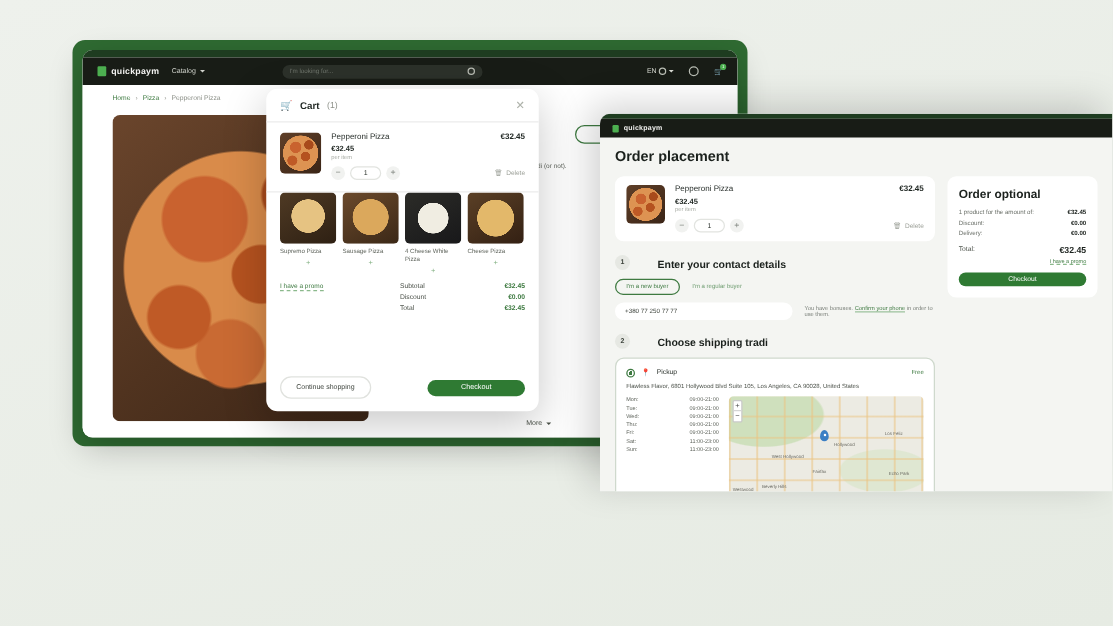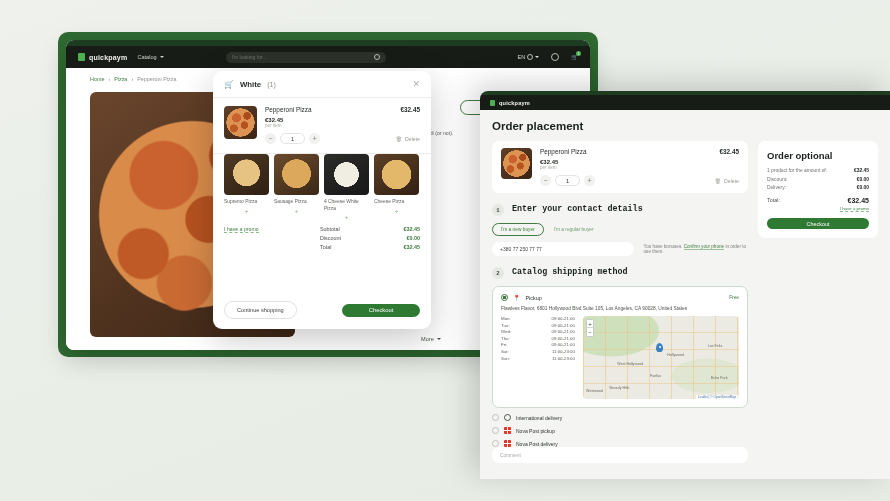--- a/index.html
+++ b/index.html
@@ -147,21 +147,21 @@
   .tot-tbl { margin-left: auto; width: 100px; }
   .tot-row { display: flex; justify-content: space-between; font-size: 5.4px; color: #4c524a; margin-bottom: 3px; }
   .tot-row b { color: #3e7a41; font-weight: 700; }
   .cart-foot { display: flex; align-items: center; padding: 8px 11px 10px; margin-top: auto; }
   .btn-ghost { padding: 5px 12px; border: .7px solid #e0e2de; border-radius: 9px; font-size: 5.6px; color: #3d433c; }
   .btn-green { margin-left: auto; width: 78px; height: 13px; background: #2f7a33; color: #fff; border-radius: 9px;
     display:flex;align-items:center;justify-content:center; font-size: 5.8px; }
 
   
   .order-win {
-    position: absolute; left: 480px; top: 91px; width: 410px; height: 388px;
+    position: absolute; left: 480px; top: 91px; width: 410px; height: 302px;
     background: #f4f5f2; border-radius: 8px 0 0 0; overflow: hidden;
     box-shadow: -8px -6px 30px rgba(0,0,0,.18);
   }
   .ow-top { height: 4px; background: #1e3c20; }
   .ow-header { height: 15px; background: #181c16; display: flex; align-items: center; padding: 0 10px; gap: 4px; }
   .ow-header .logo-mark { width: 5px; height: 6px; }
   .ow-header .logo-text { font-size: 5.6px; }
   .ow-body { padding: 10px 12px 0; height: 391px; overflow: hidden; }
   .ow-title { font-size: 11.5px; font-weight: 700; color: #1b211d; margin-bottom: 9px; }
   .ow-cols { display: flex; gap: 10px; align-items: flex-start; }
@@ -175,21 +175,21 @@
   }
   .sum-title { font-size: 9.5px; font-weight: 700; color: #1b211d; margin-bottom: 7px; }
   .sum-row { display: flex; justify-content: space-between; font-size: 4.9px; color: #6c716a; margin-bottom: 3.5px; }
   .sum-row b { color: #1b211d; font-weight: 700; }
   .sum-total { display: flex; justify-content: space-between; font-size: 5.4px; color: #4c524a; margin-top: 7px; }
   .sum-total b { font-size: 7px; color: #1b211d; }
   .sum-promo { text-align: right; font-size: 4.4px; color: #3e7a41; border-bottom:.5px dashed #8bb98c; display:inline-block; float:right; margin: 2px 0 6px;}
   .sum-btn { clear: both; height: 11px; background: #2f7a33; color: #fff; border-radius: 7px;
     display:flex;align-items:center;justify-content:center;font-size:5.4px;}
 
-  .step { display: flex; align-items: flex-start; gap: 8px; margin: 11px 0 7px; font-family: Liberation Mono, monospace; }
+  .step { display: flex; align-items: flex-end; gap: 22px; margin: 11px 0 7px; }
   .step-num { width: 12px; height: 12px; border-radius: 50%; background: #e6e8e3; color: #3d433c;
     display:flex;align-items:center;justify-content:center;font-size:5.6px;font-weight:700;}
   .step-label { font-size: 8.4px; font-weight: 700; color: #1b211d; }
   .step-opt { font-size: 4.8px; color: #9a9e96; font-weight: 400; margin-left: 3px;}
 
   .buyer-tabs { display: flex; gap: 8px; align-items: center; margin-bottom: 6px; }
   .tab-on { border: .7px solid #3e7a41; color: #3e7a41; border-radius: 8px; padding: 3px 8px; font-size: 4.8px; }
   .tab-off { color: #6e9c70; font-size: 4.8px; padding: 3px 2px;}
   .contact-row { display: flex; align-items: center; gap: 10px; }
   .phone-input { width: 165px; height: 14px; background: #fff; border-radius: 7px;
@@ -288,21 +288,21 @@
     <div class="more-btn">
       <span>More</span>
       <i class="chev"></i>
     </div>
   </div>
 </div>
 
 <div class="cart-modal">
   <div class="cart-head">
     <span style="color:#6f9e71;font-size:8px;">🛒</span>
-    <span class="cart-title">White</span>
+    <span class="cart-title">Cart</span>
     <span class="cart-count">(1)</span>
     <span class="cart-x">✕</span>
   </div>
 
   <div class="cart-item">
     <div class="thumb"></div>
     <div class="item-info">
       <div class="item-row">
         <span class="item-name">Pepperoni Pizza</span>
         <span class="item-price-right">€32.45</span>
@@ -413,21 +413,21 @@
           <div class="phone-input">+380 77 250 77 77</div>
           <div class="bonus-note">
             <span>You have bonuses.</span>
             <span class="lnk">Confirm your phone</span>
             <span>in order to use them.</span>
           </div>
         </div>
 
         <div class="step">
           <span class="step-num">2</span>
-          <span class="step-label">Catalog shipping method</span>
+          <span class="step-label">Choose shipping tradi</span>
         </div>
         <div class="ship-card">
           <div class="ship-head">
             <span class="radio on"></span>
             <span style="font-size:6px;color:#2b322c;">📍</span>
             <span class="ship-name">Pickup</span>
             <span class="free">Free</span>
           </div>
           <div class="ship-addr">Flawless Flavor, 6801 Hollywood Blvd Suite 105, Los Angeles, CA 90028, United States</div>
           <div class="ship-body">

